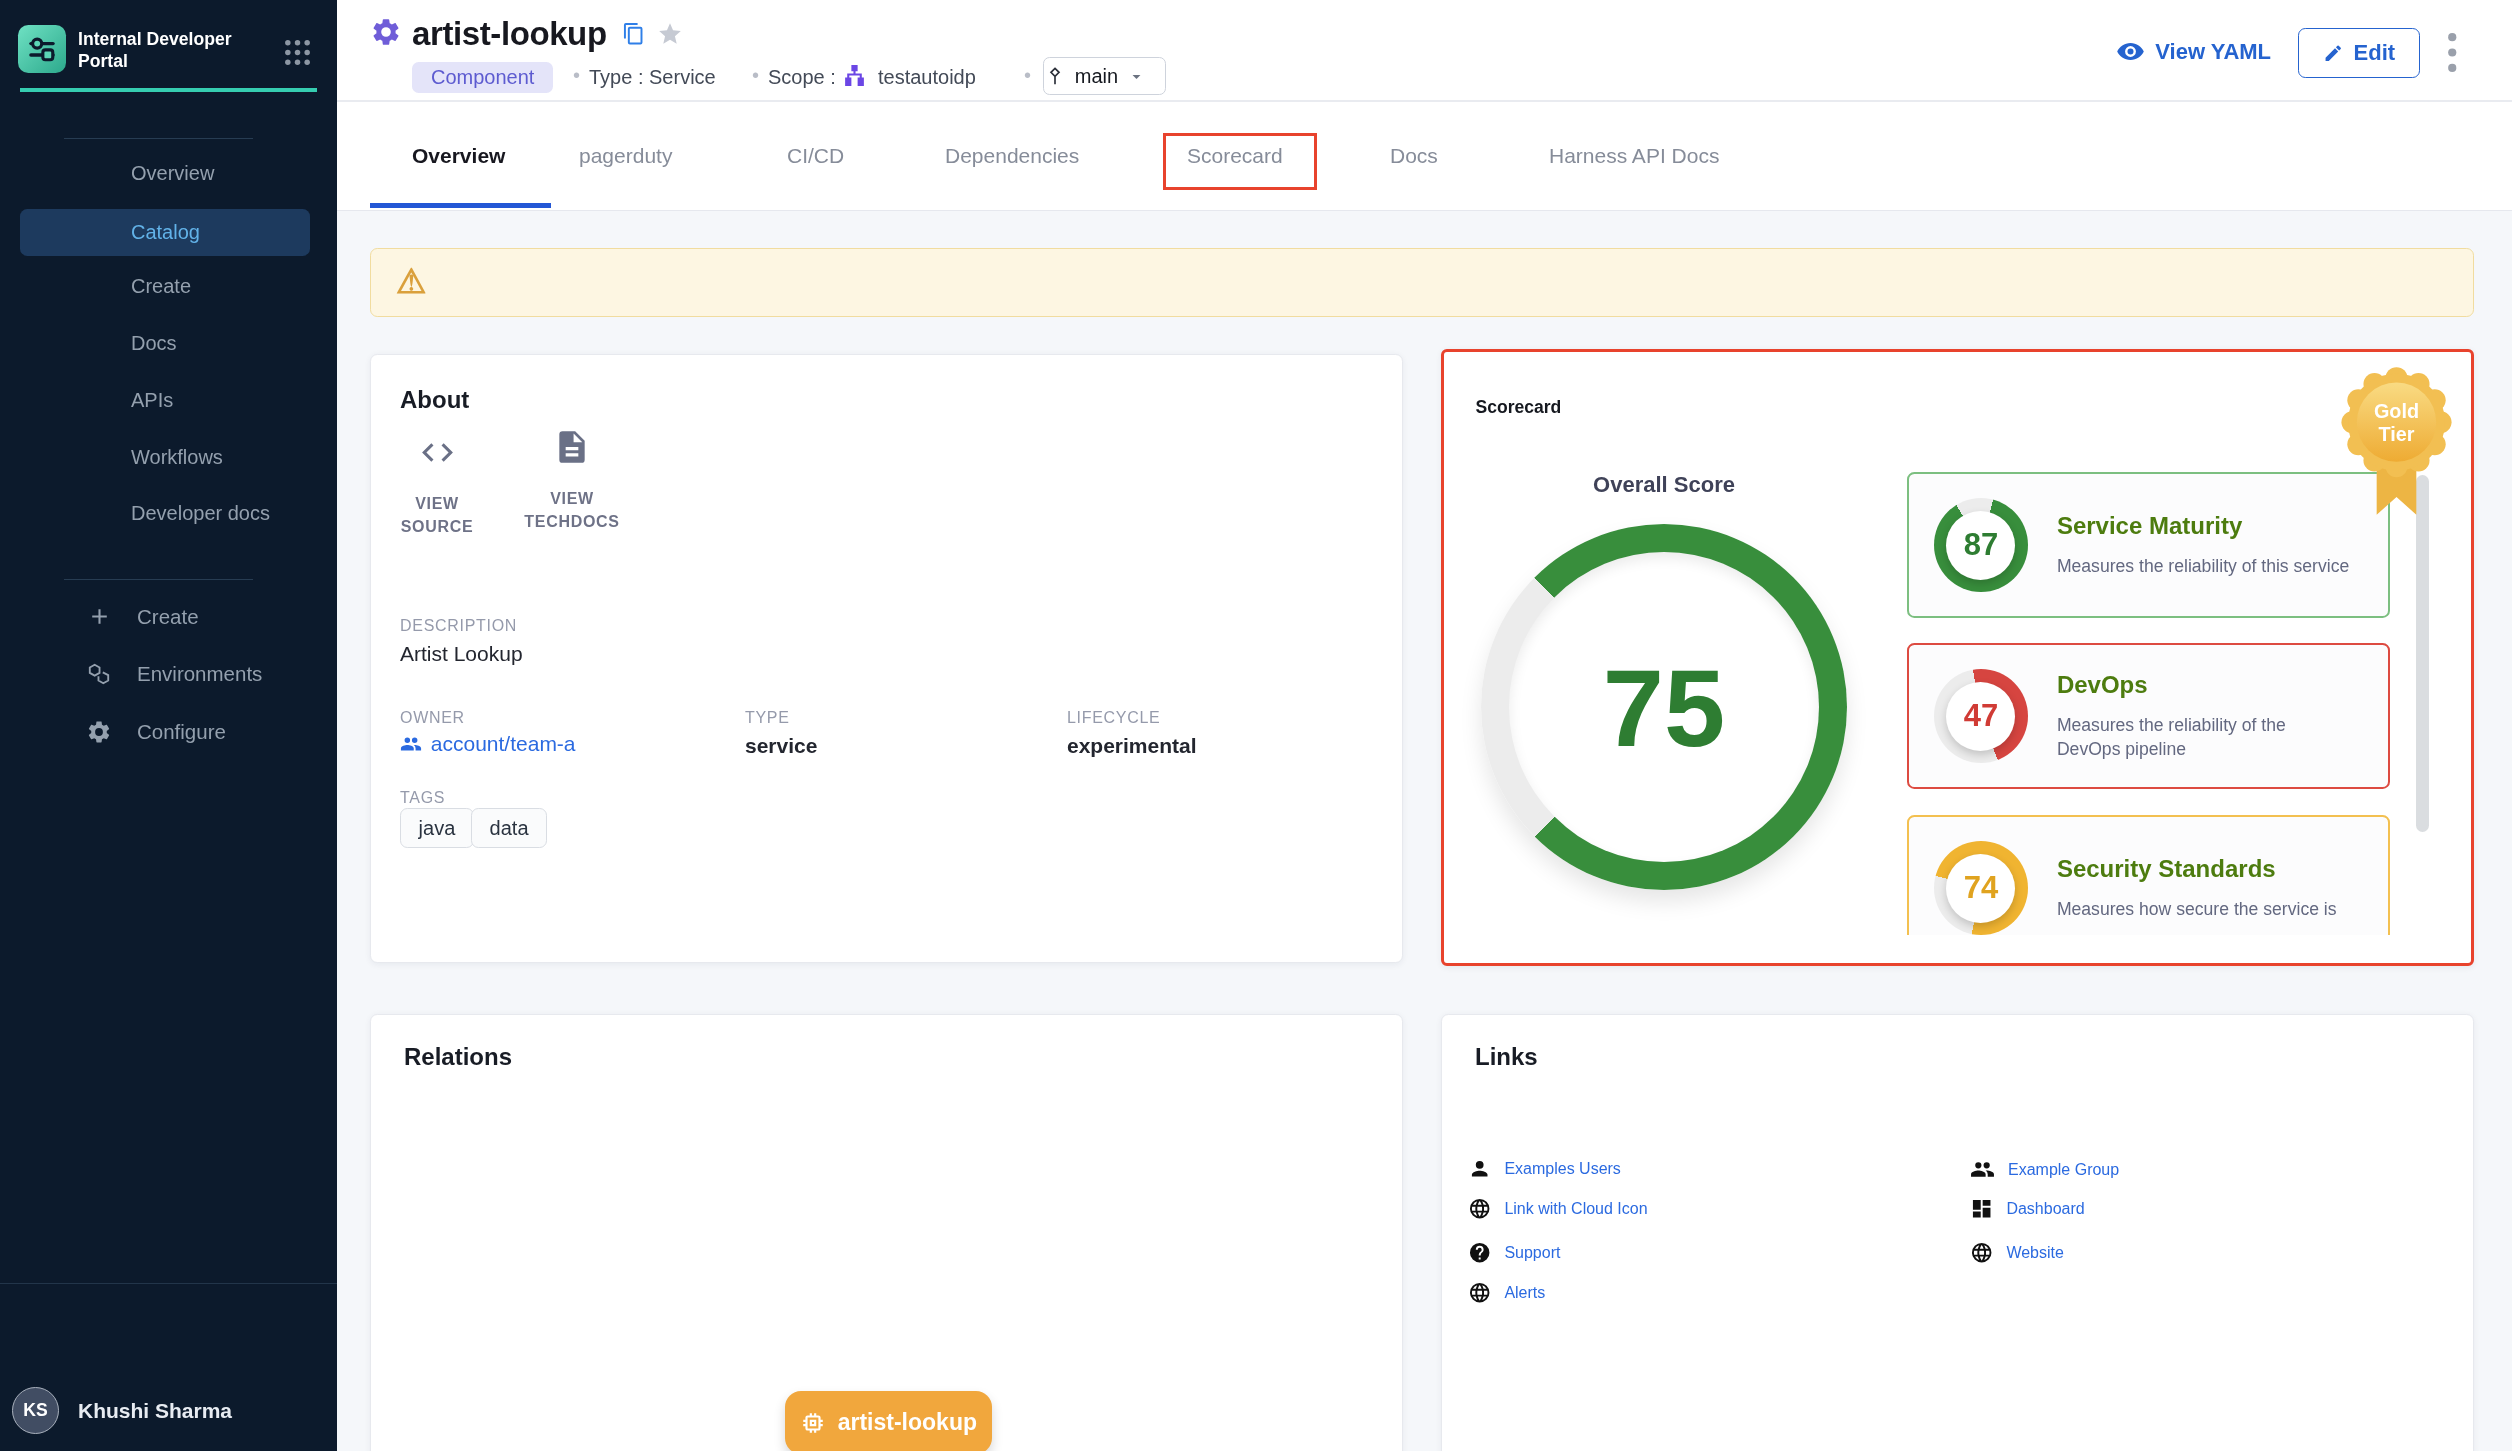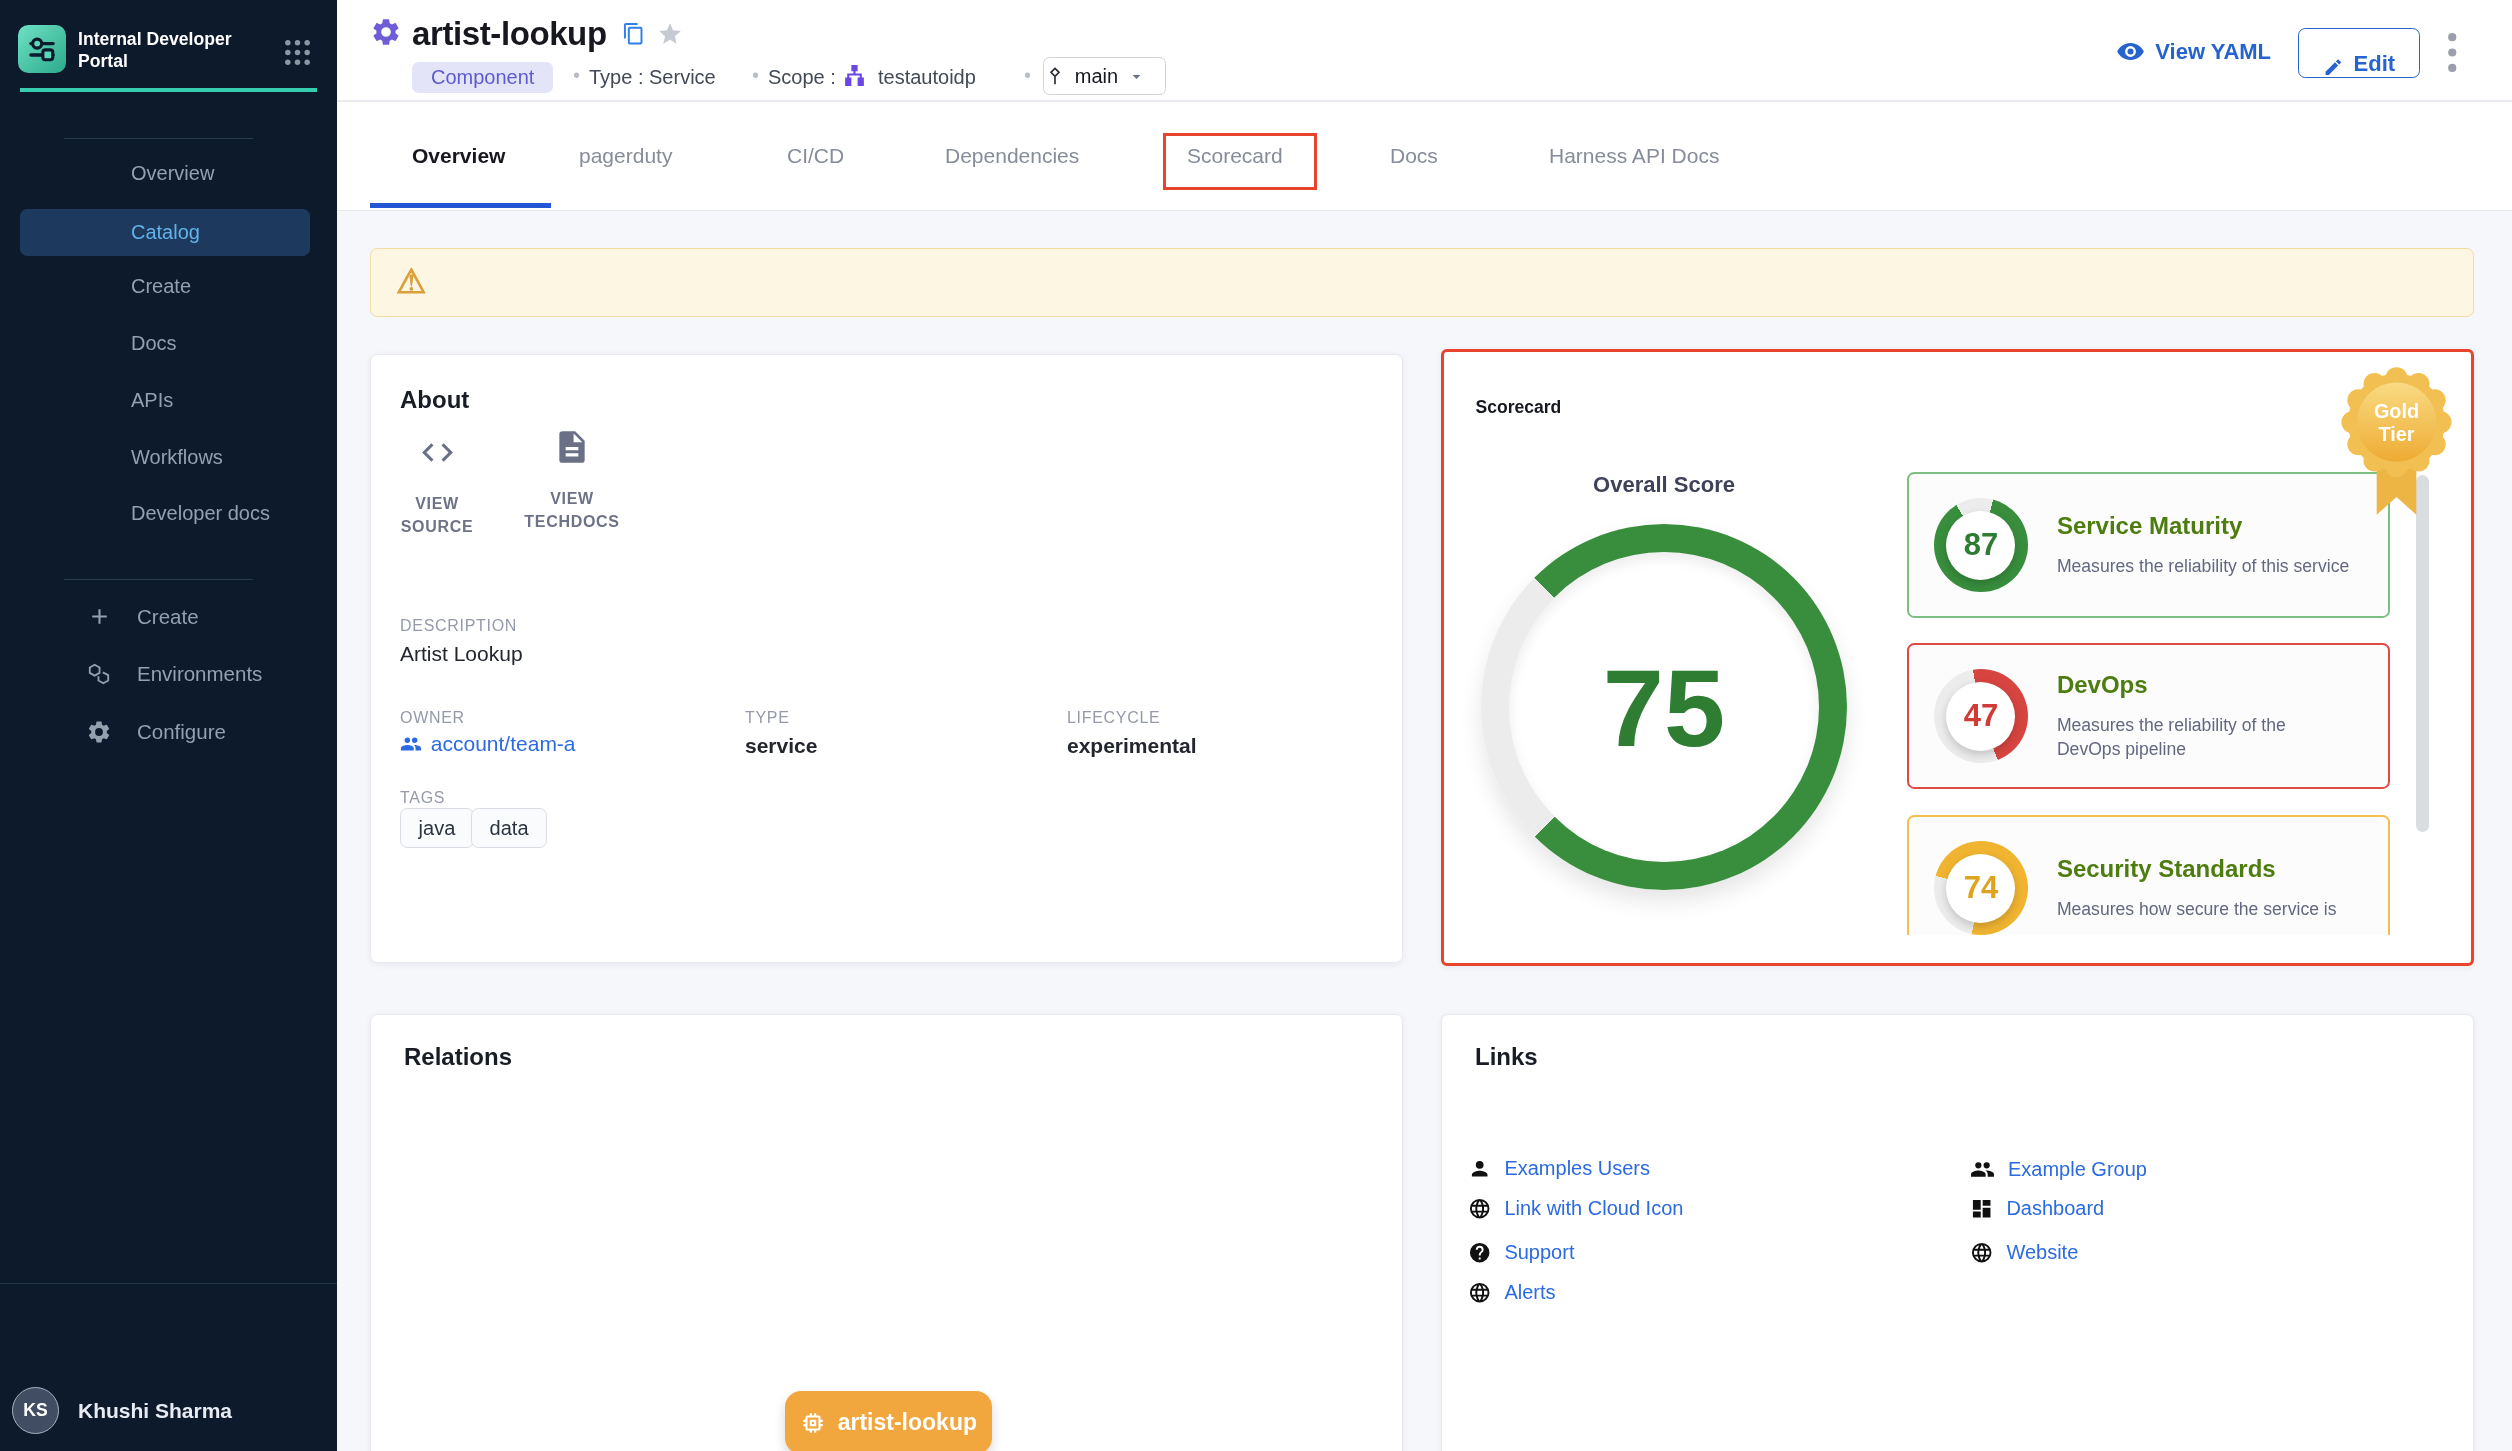--- a/index.html
+++ b/index.html
@@ -32,21 +32,21 @@
   .kind-badge{position:absolute;left:412px;top:62px;height:31px;padding:0 19px;border-radius:6.6px;
               background:#e4e4f9;color:#5d5bd0;font-size:20px;display:flex;align-items:center;}
   .meta-txt{position:absolute;top:66px;font-size:20px;color:#434a57;}
   .dot-sep{position:absolute;top:64px;font-size:20px;color:#b9bdc7;}
   .branch-dd{position:absolute;left:1043px;top:57px;width:123px;height:38px;border:1.5px solid #ced3dc;border-radius:6.6px;
              background:#fff;display:flex;align-items:center;gap:8.8px;padding-left:0;box-sizing:border-box;cursor:pointer;}
   .branch-dd .b-label{font-size:20px;color:#15181f;}
   .view-yaml{position:absolute;left:2116px;top:37px;display:flex;align-items:center;gap:10.3px;cursor:pointer;
              color:#2563cf;font-size:22px;font-weight:700;}
   .edit-btn{position:absolute;left:2298px;top:28px;width:120px;height:48px;border:1.5px solid #2563cf;border-radius:7.3px;
-            background:#fff;color:#2563cf;font-size:22px;font-weight:700;display:flex;align-items:flex-end;
+            background:#fff;color:#2563cf;font-size:22px;font-weight:700;display:flex;align-items:center;
             justify-content:center;gap:10.3px;cursor:pointer;}
   .kebab{position:absolute;left:2442px;top:32px;width:20.5px;height:41px;cursor:pointer;}
 
   
   .tab{position:absolute;top:144px;font-size:21px;color:#868c99;font-weight:500;cursor:pointer;}
   .tab.active{color:#17171f;font-weight:700;}
   .tab-underline{position:absolute;left:370px;top:203px;width:181px;height:5.1px;background:#2357d5;}
   .tab-annot{position:absolute;left:1163px;top:133px;width:148px;height:51px;border:3.7px solid #e8432d;z-index:5;}
   .tabs-rule{position:absolute;left:337px;top:210px;width:2175px;height:0.7px;background:#e6e8ee;}
 
@@ -95,21 +95,21 @@
   .scroll-thumb{position:absolute;left:2416px;top:475px;width:13px;height:357px;border-radius:6.6px;
                 background:#dadde0;cursor:pointer;}
   .gold{position:absolute;left:2334px;top:362px;z-index:4;}
 
   
   .node-pill{position:absolute;left:785px;top:1391px;width:207px;height:63px;border-radius:16px;
              background:#f1a73d;box-shadow:0 5.9px 11.7px rgba(0,0,0,.16);display:flex;align-items:center;
              justify-content:center;gap:11.7px;color:#fff;font-size:23px;font-weight:700;cursor:pointer;}
   .link-row{position:absolute;display:flex;align-items:center;gap:13px;cursor:pointer;}
   .link-row .lk-icon{color:#111;display:flex;}
-  .link-row .lk-text{font-size:20px;color:#2b6ae0;}
+  .link-row .lk-text{font-size:16px;color:#2b6ae0;}
 </style>
 </head>
 <body>
 
 <svg width="0" height="0" style="position:absolute">
   <defs>
     <linearGradient id="gg" x1="0" y1="0" x2="0" y2="1">
       <stop offset="0" stop-color="#f9db83"></stop>
         <stop offset="1" stop-color="#eeab33"></stop>
     </linearGradient>

